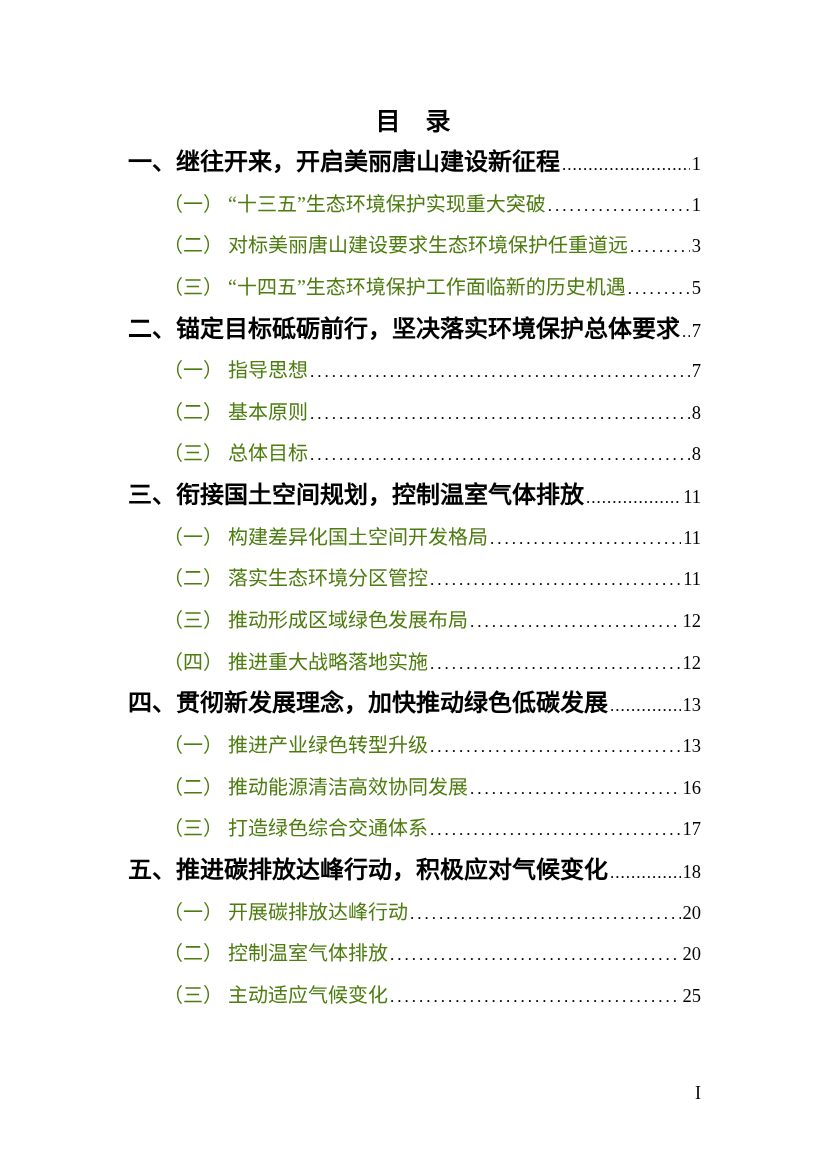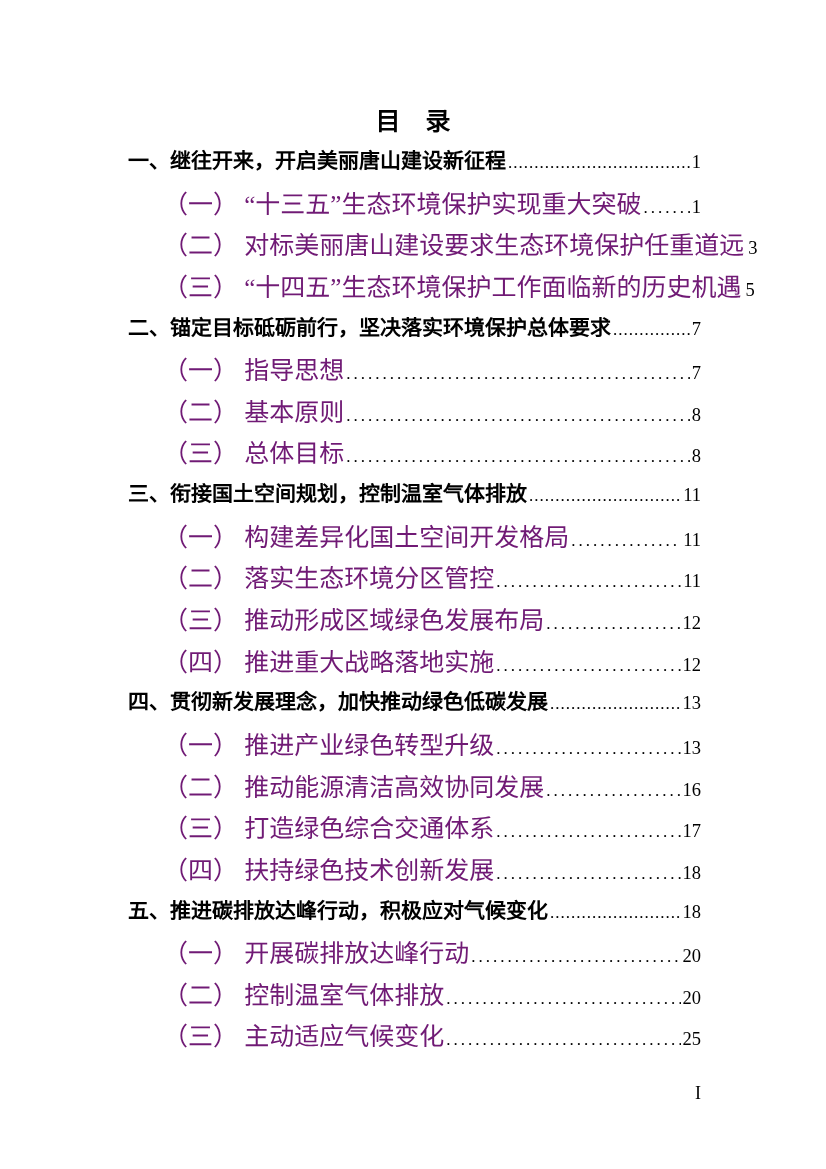--- a/index.html
+++ b/index.html
@@ -46,35 +46,35 @@
     line-height: 41.65px;
     white-space: nowrap;
   }
 
   .toc-row .toc-label {
     white-space: nowrap;
     flex: 0 0 auto;
   }
 
   .toc-row.level-1 .toc-label {
-    font-family: Liberation Mono, monospace;
+    font-family: Liberation Serif, serif;
     font-weight: bold;
-    font-size: 21px;
+    font-size: 24px;
     color: #000000;
   }
 
   .toc-row.level-2 {
     padding-left: 35px;
   }
 
   .toc-row.level-2 .toc-label {
     font-family: "Liberation Serif", "DejaVu Serif", serif;
     font-weight: normal;
-    font-size: 25px;
-    color: #701a75;
+    font-size: 20px;
+    color: #4d7c0f;
   }
 
   .toc-leader {
     flex: 1 1 auto;
     overflow: hidden;
     font-family: "Liberation Serif", "DejaVu Serif", serif;
     font-size: 17px;
     color: #000000;
     margin: 0 2px 0 2px;
   }
@@ -210,32 +210,27 @@
     <span class="toc-leader"></span>
     <span class="toc-page">16</span>
   </div>
 
   <div class="toc-row level-2">
     <span class="toc-label">（三） 打造绿色综合交通体系</span>
     <span class="toc-leader"></span>
     <span class="toc-page">17</span>
   </div>
 
-  <div class="toc-row level-2">
-    <span class="toc-label">（四） 扶持绿色技术创新发展</span>
+
+  <div class="toc-row level-1">
+    <span class="toc-label">五、推进碳排放达峰行动，积极应对气候变化</span>
     <span class="toc-leader"></span>
     <span class="toc-page">18</span>
   </div>
 
-  <div class="toc-row level-1">
-    <span class="toc-label">五、推进碳排放达峰行动，积极应对气候变化</span>
-    <span class="toc-leader"></span>
-    <span class="toc-page">18</span>
-  </div>
-
   <div class="toc-row level-2">
     <span class="toc-label">（一） 开展碳排放达峰行动</span>
     <span class="toc-leader"></span>
     <span class="toc-page">20</span>
   </div>
 
   <div class="toc-row level-2">
     <span class="toc-label">（二） 控制温室气体排放</span>
     <span class="toc-leader"></span>
     <span class="toc-page">20</span>

